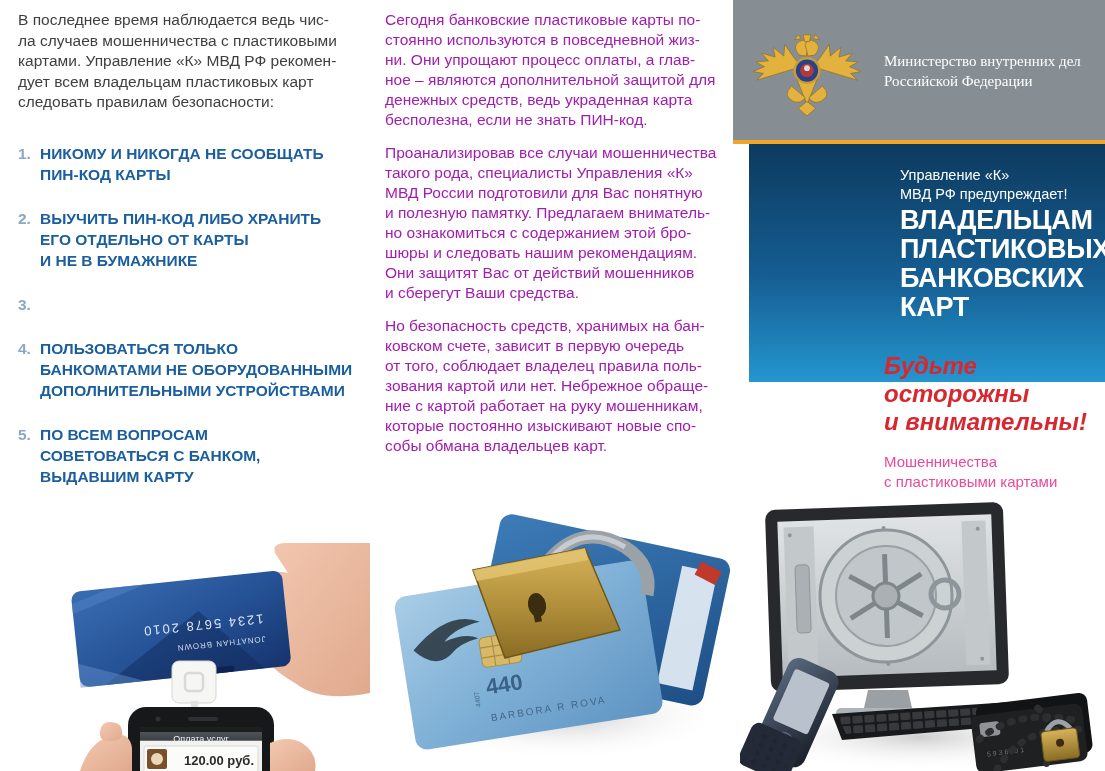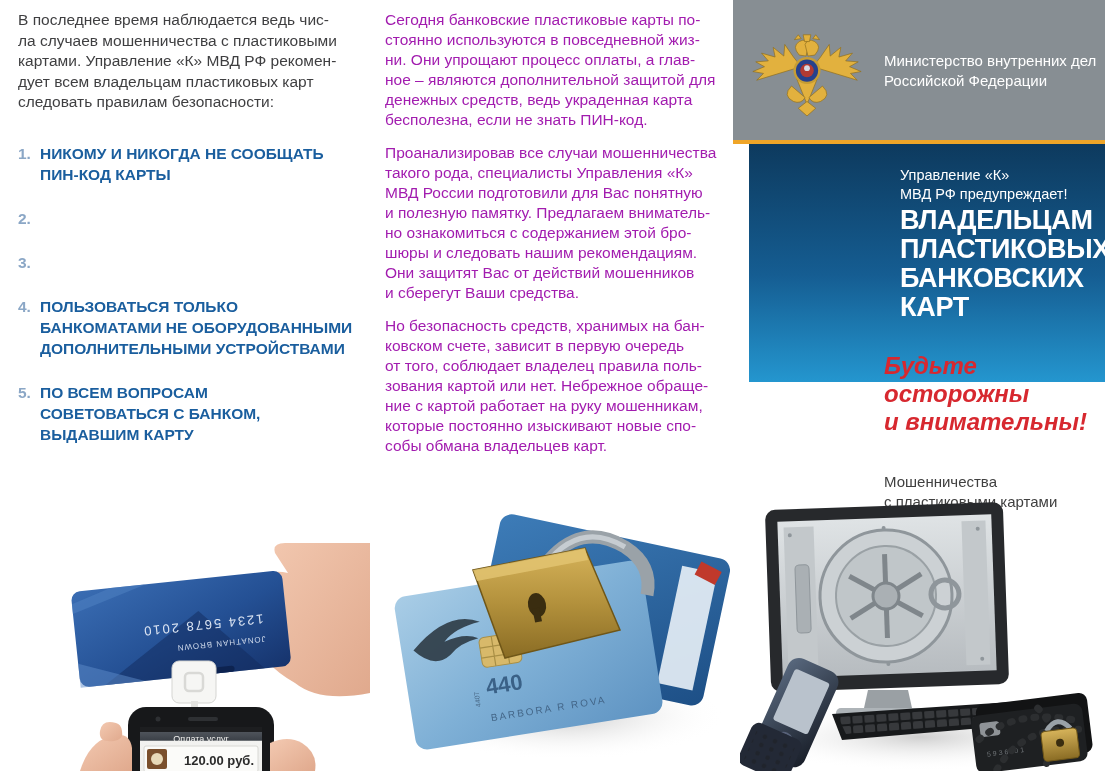--- a/index.html
+++ b/index.html
@@ -13,32 +13,32 @@
   .rules{list-style:none;margin:0;padding:0;}
   .rule{display:flex;margin-bottom:23px;font-weight:bold;font-size:15.5px;line-height:21px;}
   .rule-num{flex:0 0 22px;color:#8ba7c6;}
   .rule-text{color:#1a5e9e;}
 
   
   .col-mid{position:absolute;left:385px;top:10px;width:352px;}
   .col-mid p{font-size:15.5px;line-height:20px;color:#a21caf;margin:0 0 13px 0;}
 
   
-  .mvd-header{position:absolute;left:733px;top:0;width:372px;height:140px;background:#878e93;}
+  .mvd-header{position:absolute;left:733px;top:0;width:372px;height:140px;background:#878e93;font-family:Liberation Serif, serif;}
   .emblem{position:absolute;left:16px;top:26px;width:116px;height:92px;}
   .ministry{position:absolute;left:151px;top:51px;color:#ffffff;font-size:15px;line-height:20px;}
   .gold-divider{position:absolute;left:733px;top:140px;width:372px;height:4px;background:#efa528;}
   .blue-panel{position:absolute;left:733px;top:144px;width:372px;height:238px;
               background:linear-gradient(180deg,#0d3a5e 0%,#155d92 55%,#2496cf 100%);margin-left:16px;}
   .dept{position:absolute;left:151px;top:22px;color:#ffffff;font-size:14.5px;line-height:19px;}
   .panel-title{position:absolute;left:151px;top:62px;margin:0;color:#ffffff;
                font-size:27px;line-height:29px;font-weight:bold;letter-spacing:-0.3px;}
   .warning{position:absolute;left:884px;top:352px;color:#d7282f;
            font-size:24px;line-height:28px;font-weight:bold;font-style:italic;}
-  .subtitle{position:absolute;left:884px;top:472px;color:#404040;font-size:15px;line-height:20px;}
+  .subtitle{position:absolute;left:884px;top:452px;color:#ec4899;font-size:15px;line-height:20px;}
 
   
   .photo1{position:absolute;left:20px;top:543px;width:350px;height:228px;}
   .photo2{position:absolute;left:385px;top:480px;width:345px;height:291px;}
   .photo3{position:absolute;left:740px;top:502px;width:365px;height:269px;}
   svg text{font-family:"Liberation Sans",sans-serif;}
 </style>
 </head>
 <body>
 
@@ -51,20 +51,23 @@
 дует всем владельцам пластиковых карт
 следовать правилам безопасности:</p>
     <ol class="rules">
       <li class="rule">
         <span class="rule-num">1.</span>
         <span class="rule-text pre">НИКОМУ И НИКОГДА НЕ СООБЩАТЬ
 ПИН-КОД КАРТЫ</span>
       </li>
       <li class="rule">
         <span class="rule-num">2.</span>
+        <span class="rule-text pre">ВЫУЧИТЬ ПИН-КОД ЛИБО ХРАНИТЬ
+ЕГО ОТДЕЛЬНО ОТ КАРТЫ
+И НЕ В БУМАЖНИКЕ</span>
       </li>
       <li class="rule">
         <span class="rule-num">3.</span>
       </li>
       <li class="rule">
         <span class="rule-num">4.</span>
         <span class="rule-text pre">ПОЛЬЗОВАТЬСЯ ТОЛЬКО
 БАНКОМАТАМИ НЕ ОБОРУДОВАННЫМИ
 ДОПОЛНИТЕЛЬНЫМИ УСТРОЙСТВАМИ</span>
       </li>

